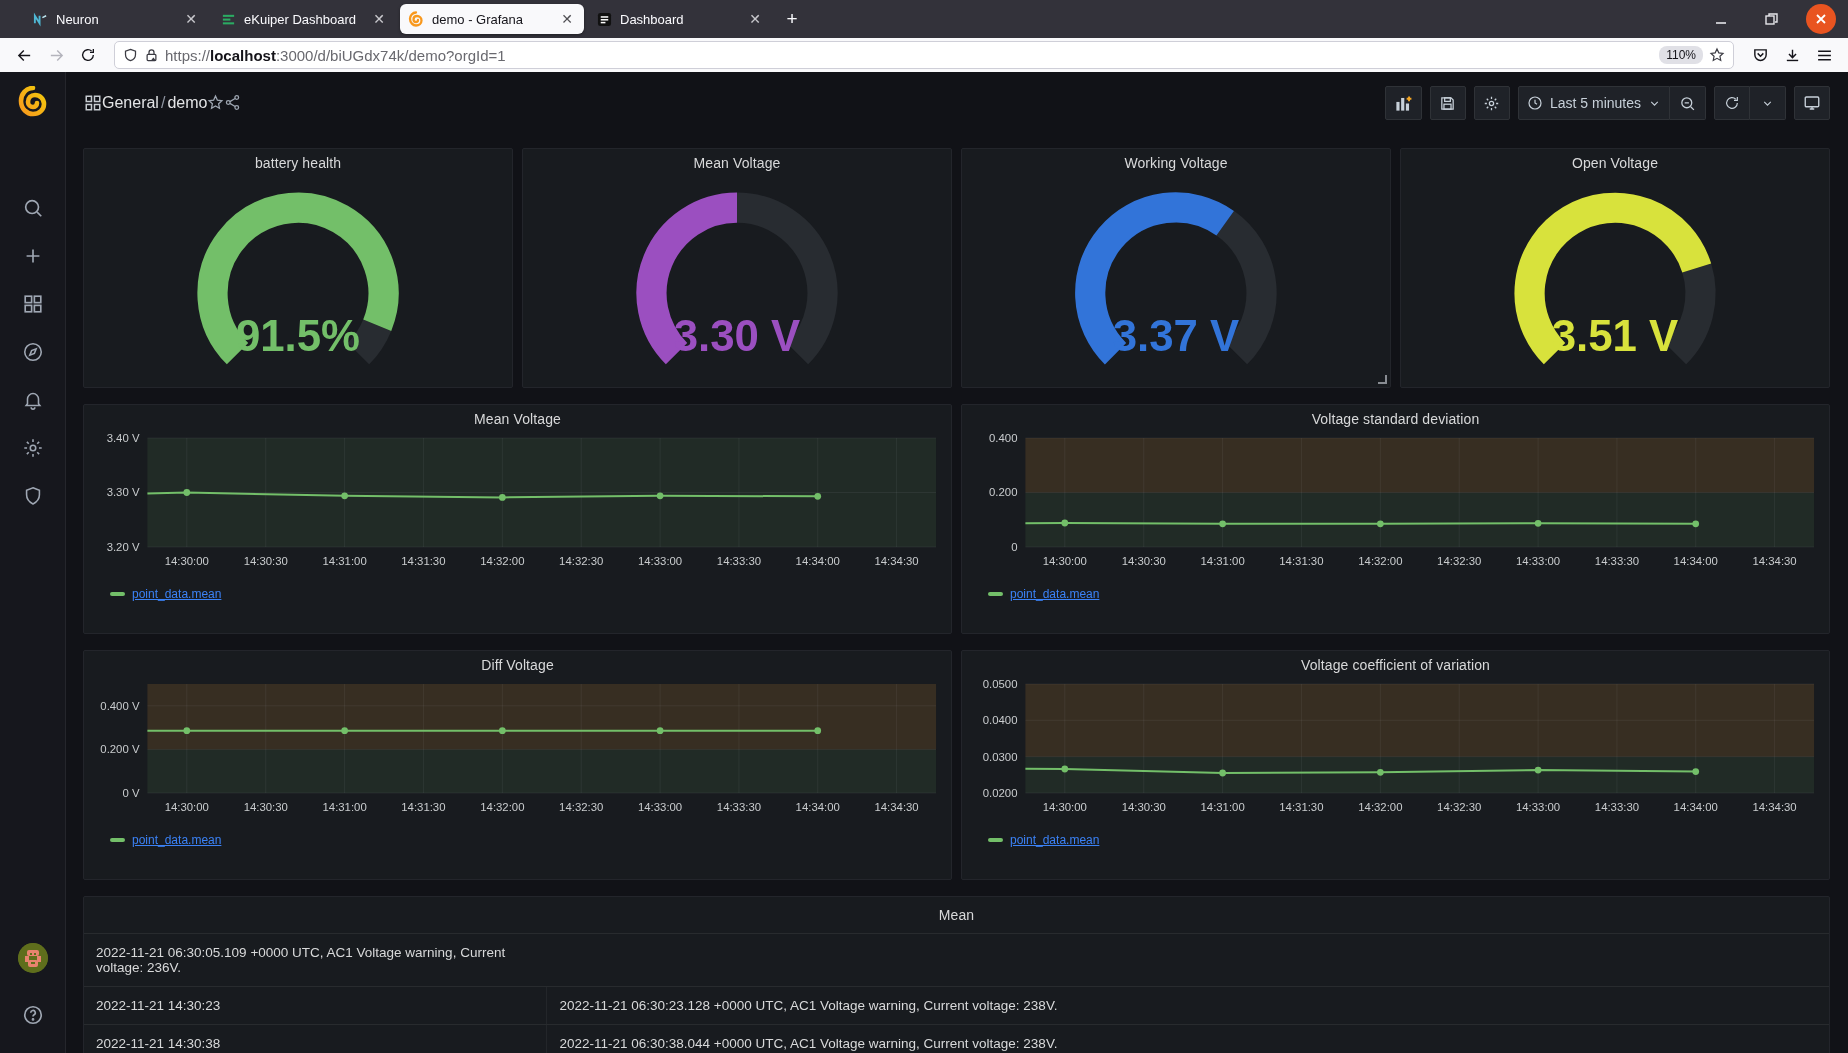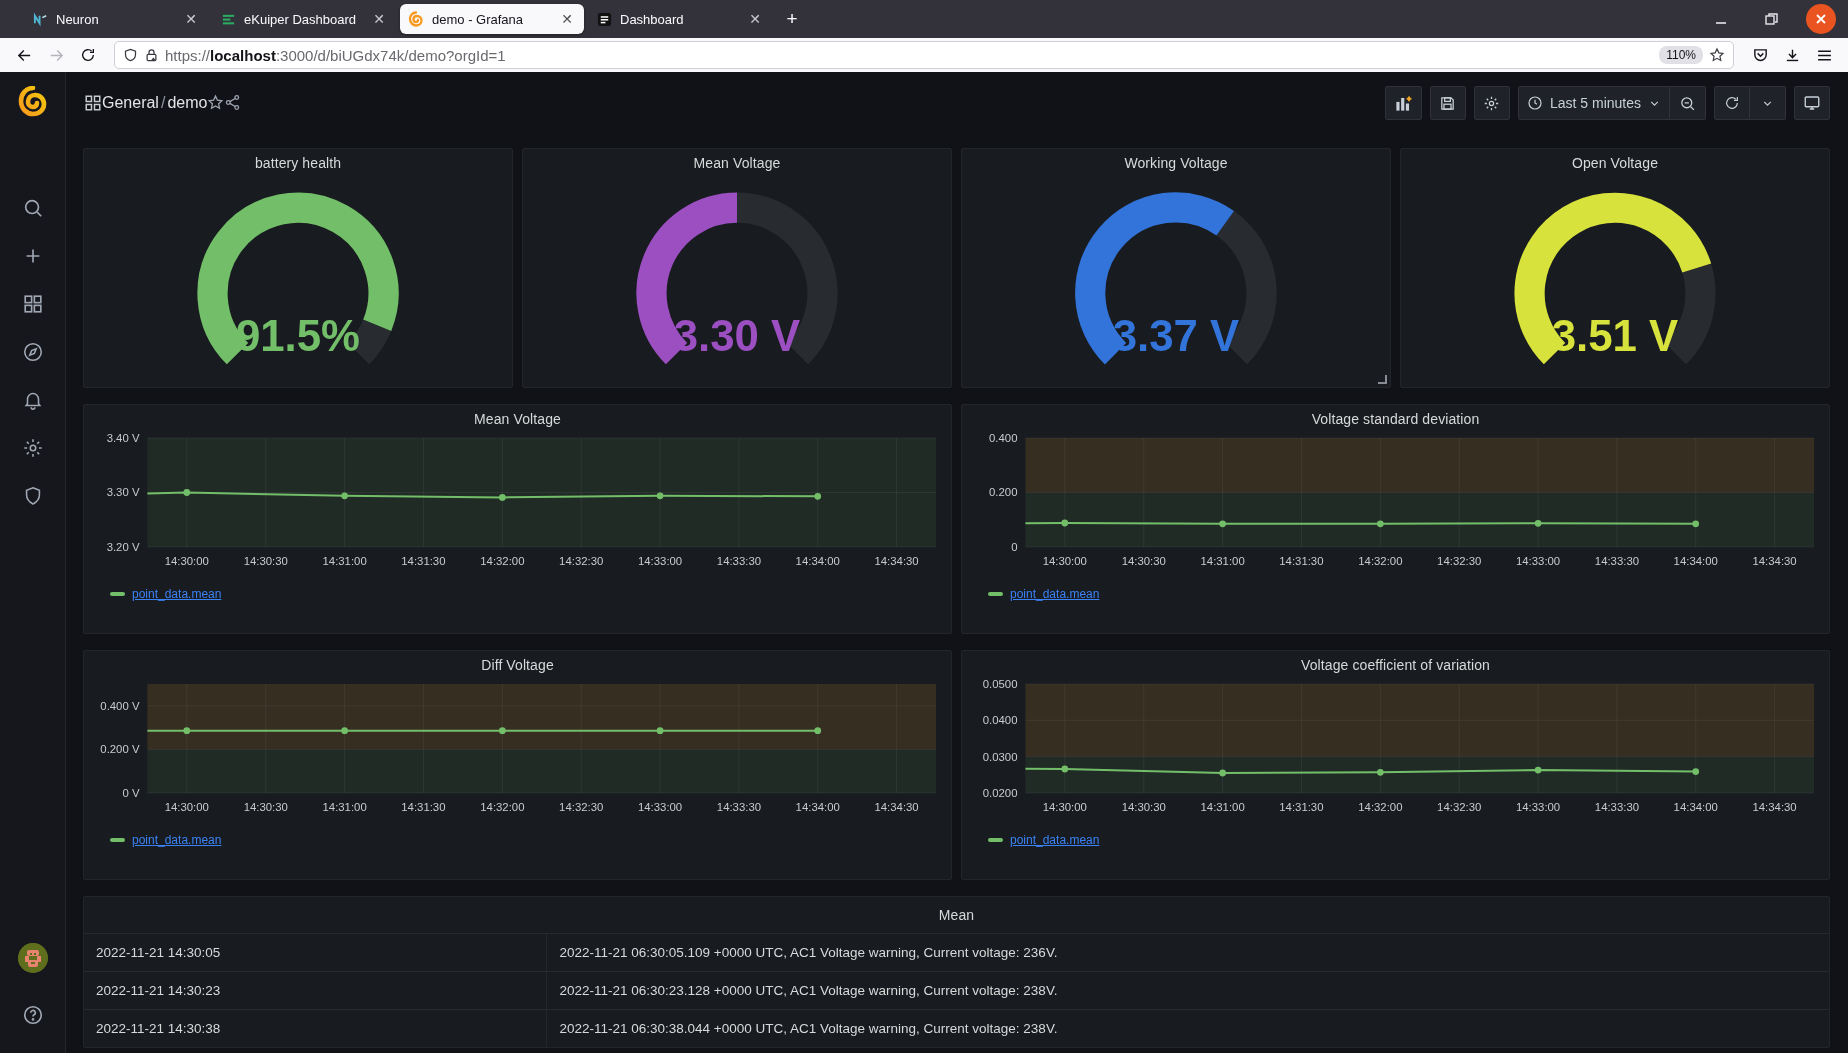--- a/index.html
+++ b/index.html
@@ -593,21 +593,20 @@
               <div class="legend">
                 <span class="swatch"></span>
                 <span class="l-label">point_data.mean</span>
               </div>
             </div>
           </div>
         <div class="panel table-panel">
           <div class="p-title" style="height:36px">Mean</div>
           <div class="t-rows" id="alarm-rows">
               <div class="t-row">
-                <div>2022-11-21 14:30:05</div>
                 <div>2022-11-21 06:30:05.109 +0000 UTC, AC1 Voltage warning, Current voltage: 236V.</div>
               </div>
               <div class="t-row">
                 <div>2022-11-21 14:30:23</div>
                 <div>2022-11-21 06:30:23.128 +0000 UTC, AC1 Voltage warning, Current voltage: 238V.</div>
               </div>
               <div class="t-row">
                 <div>2022-11-21 14:30:38</div>
                 <div>2022-11-21 06:30:38.044 +0000 UTC, AC1 Voltage warning, Current voltage: 238V.</div>
               </div>

